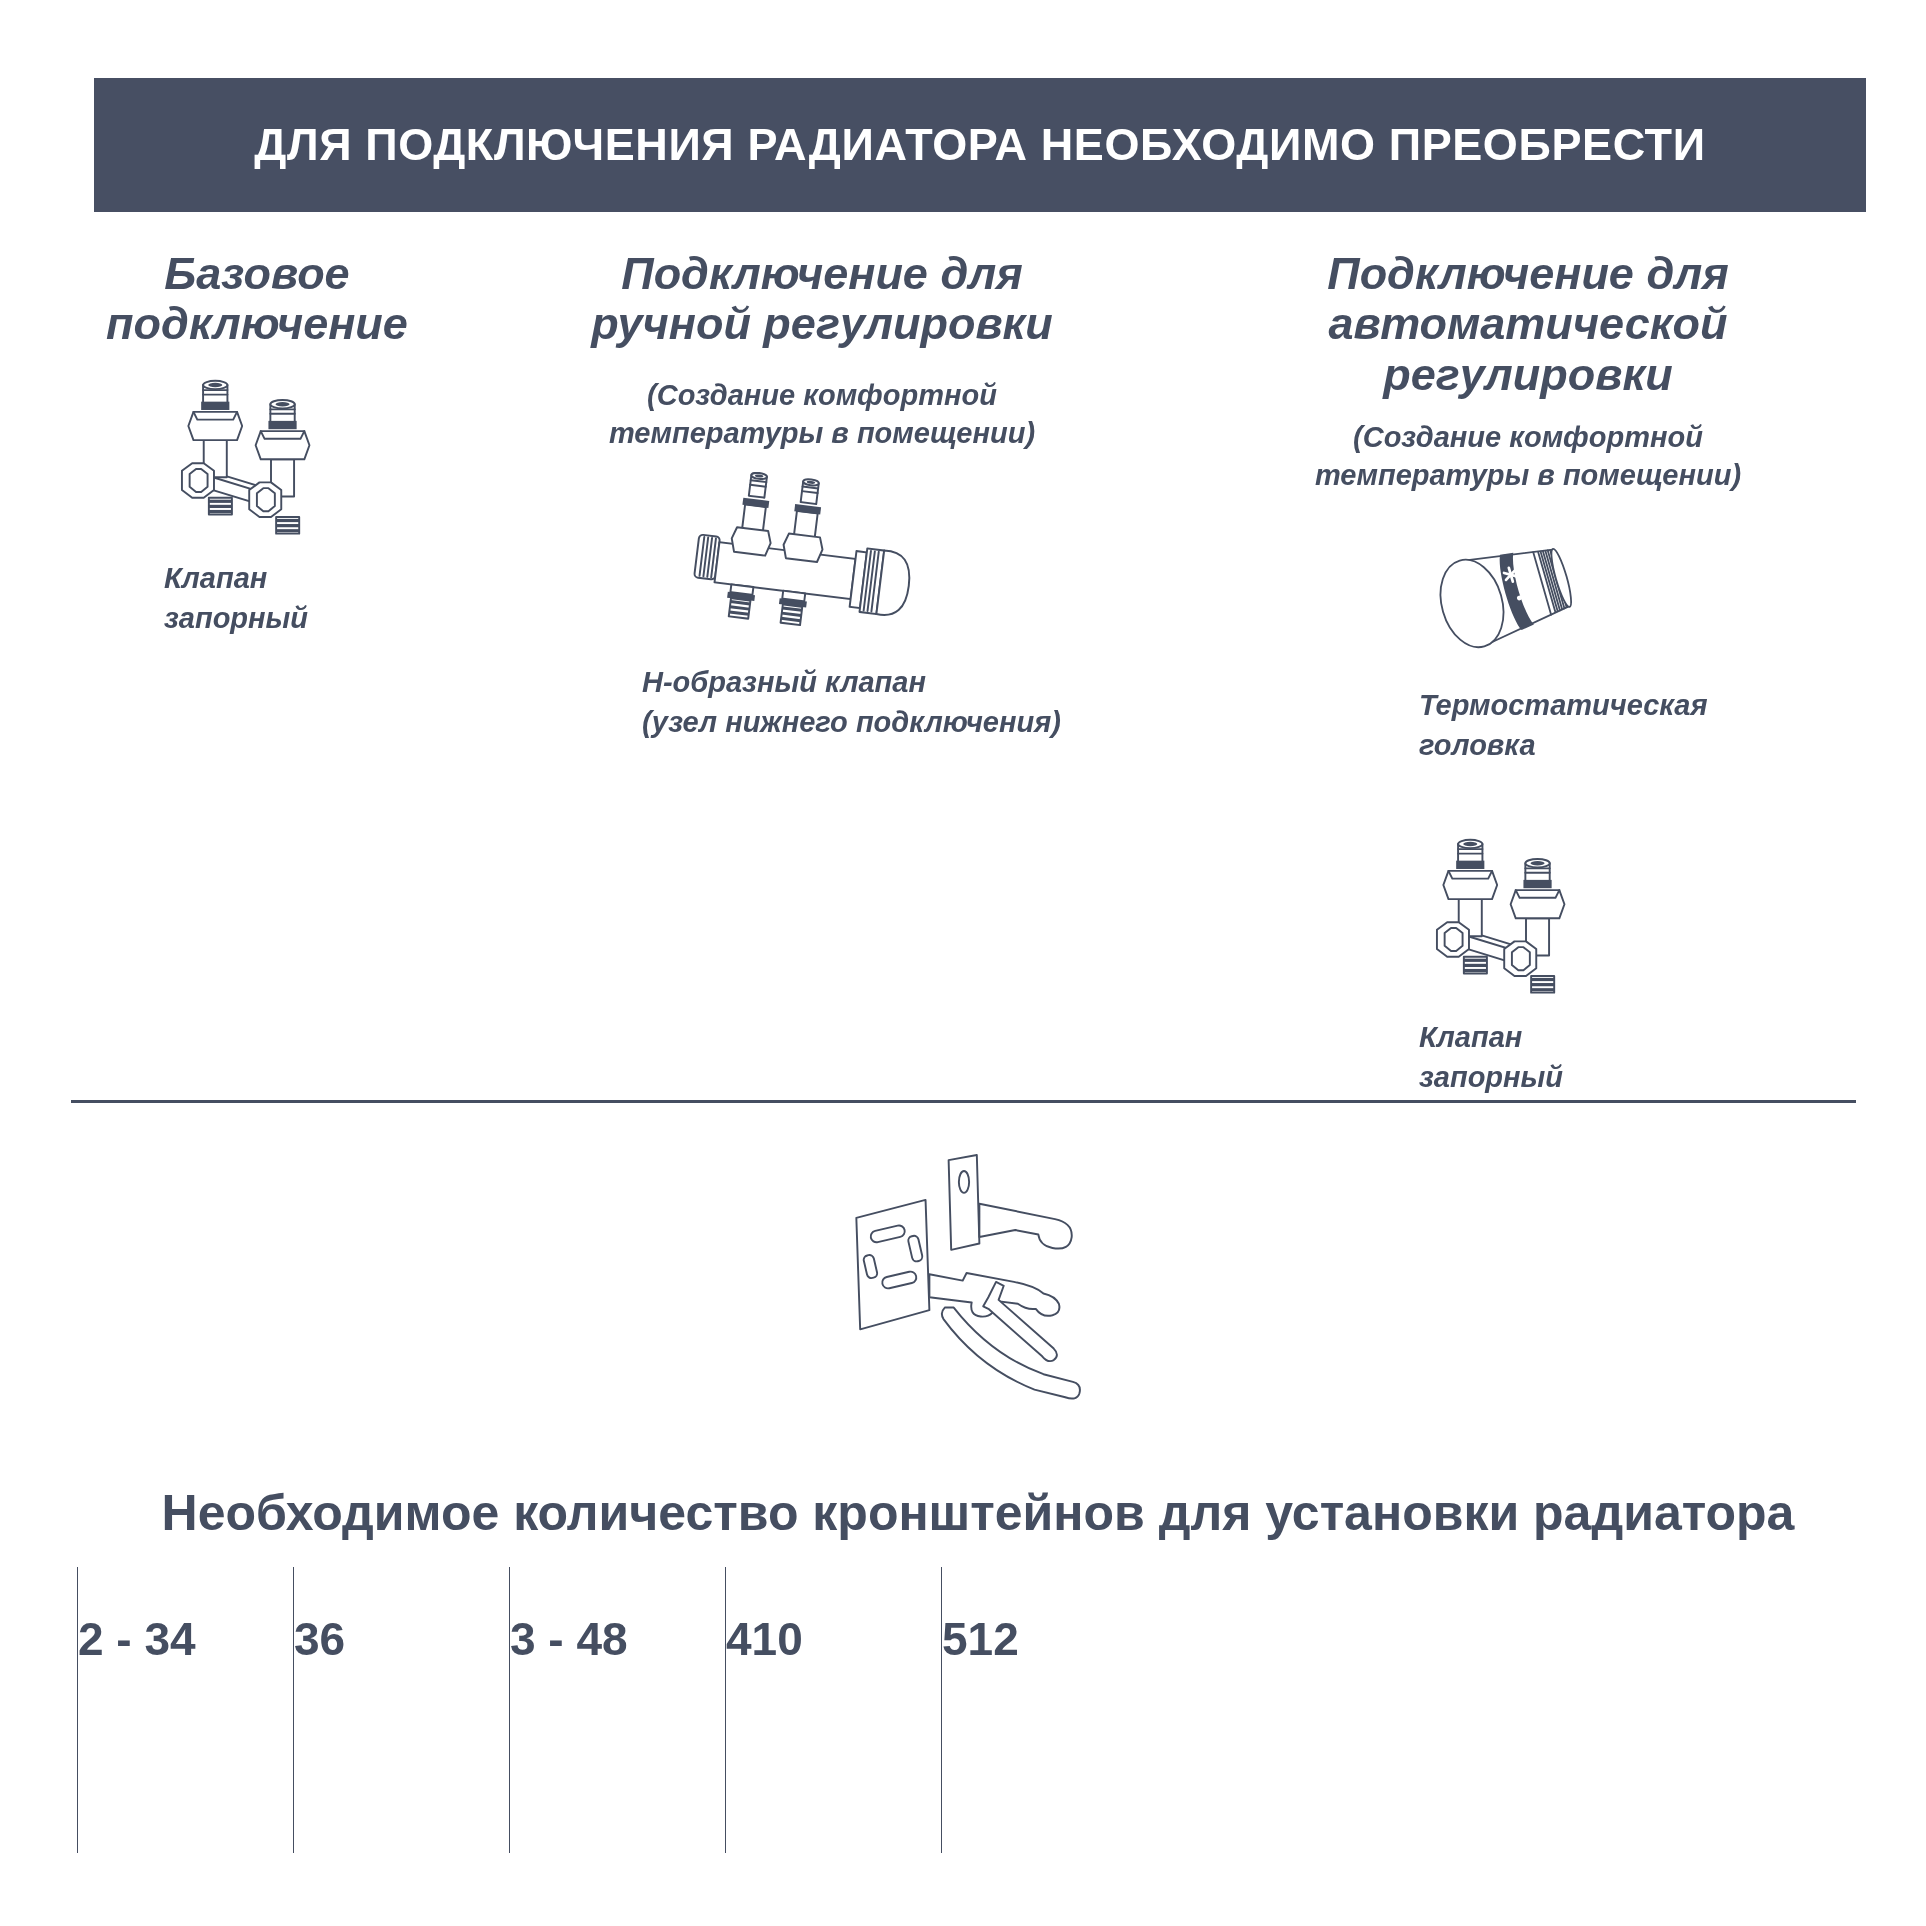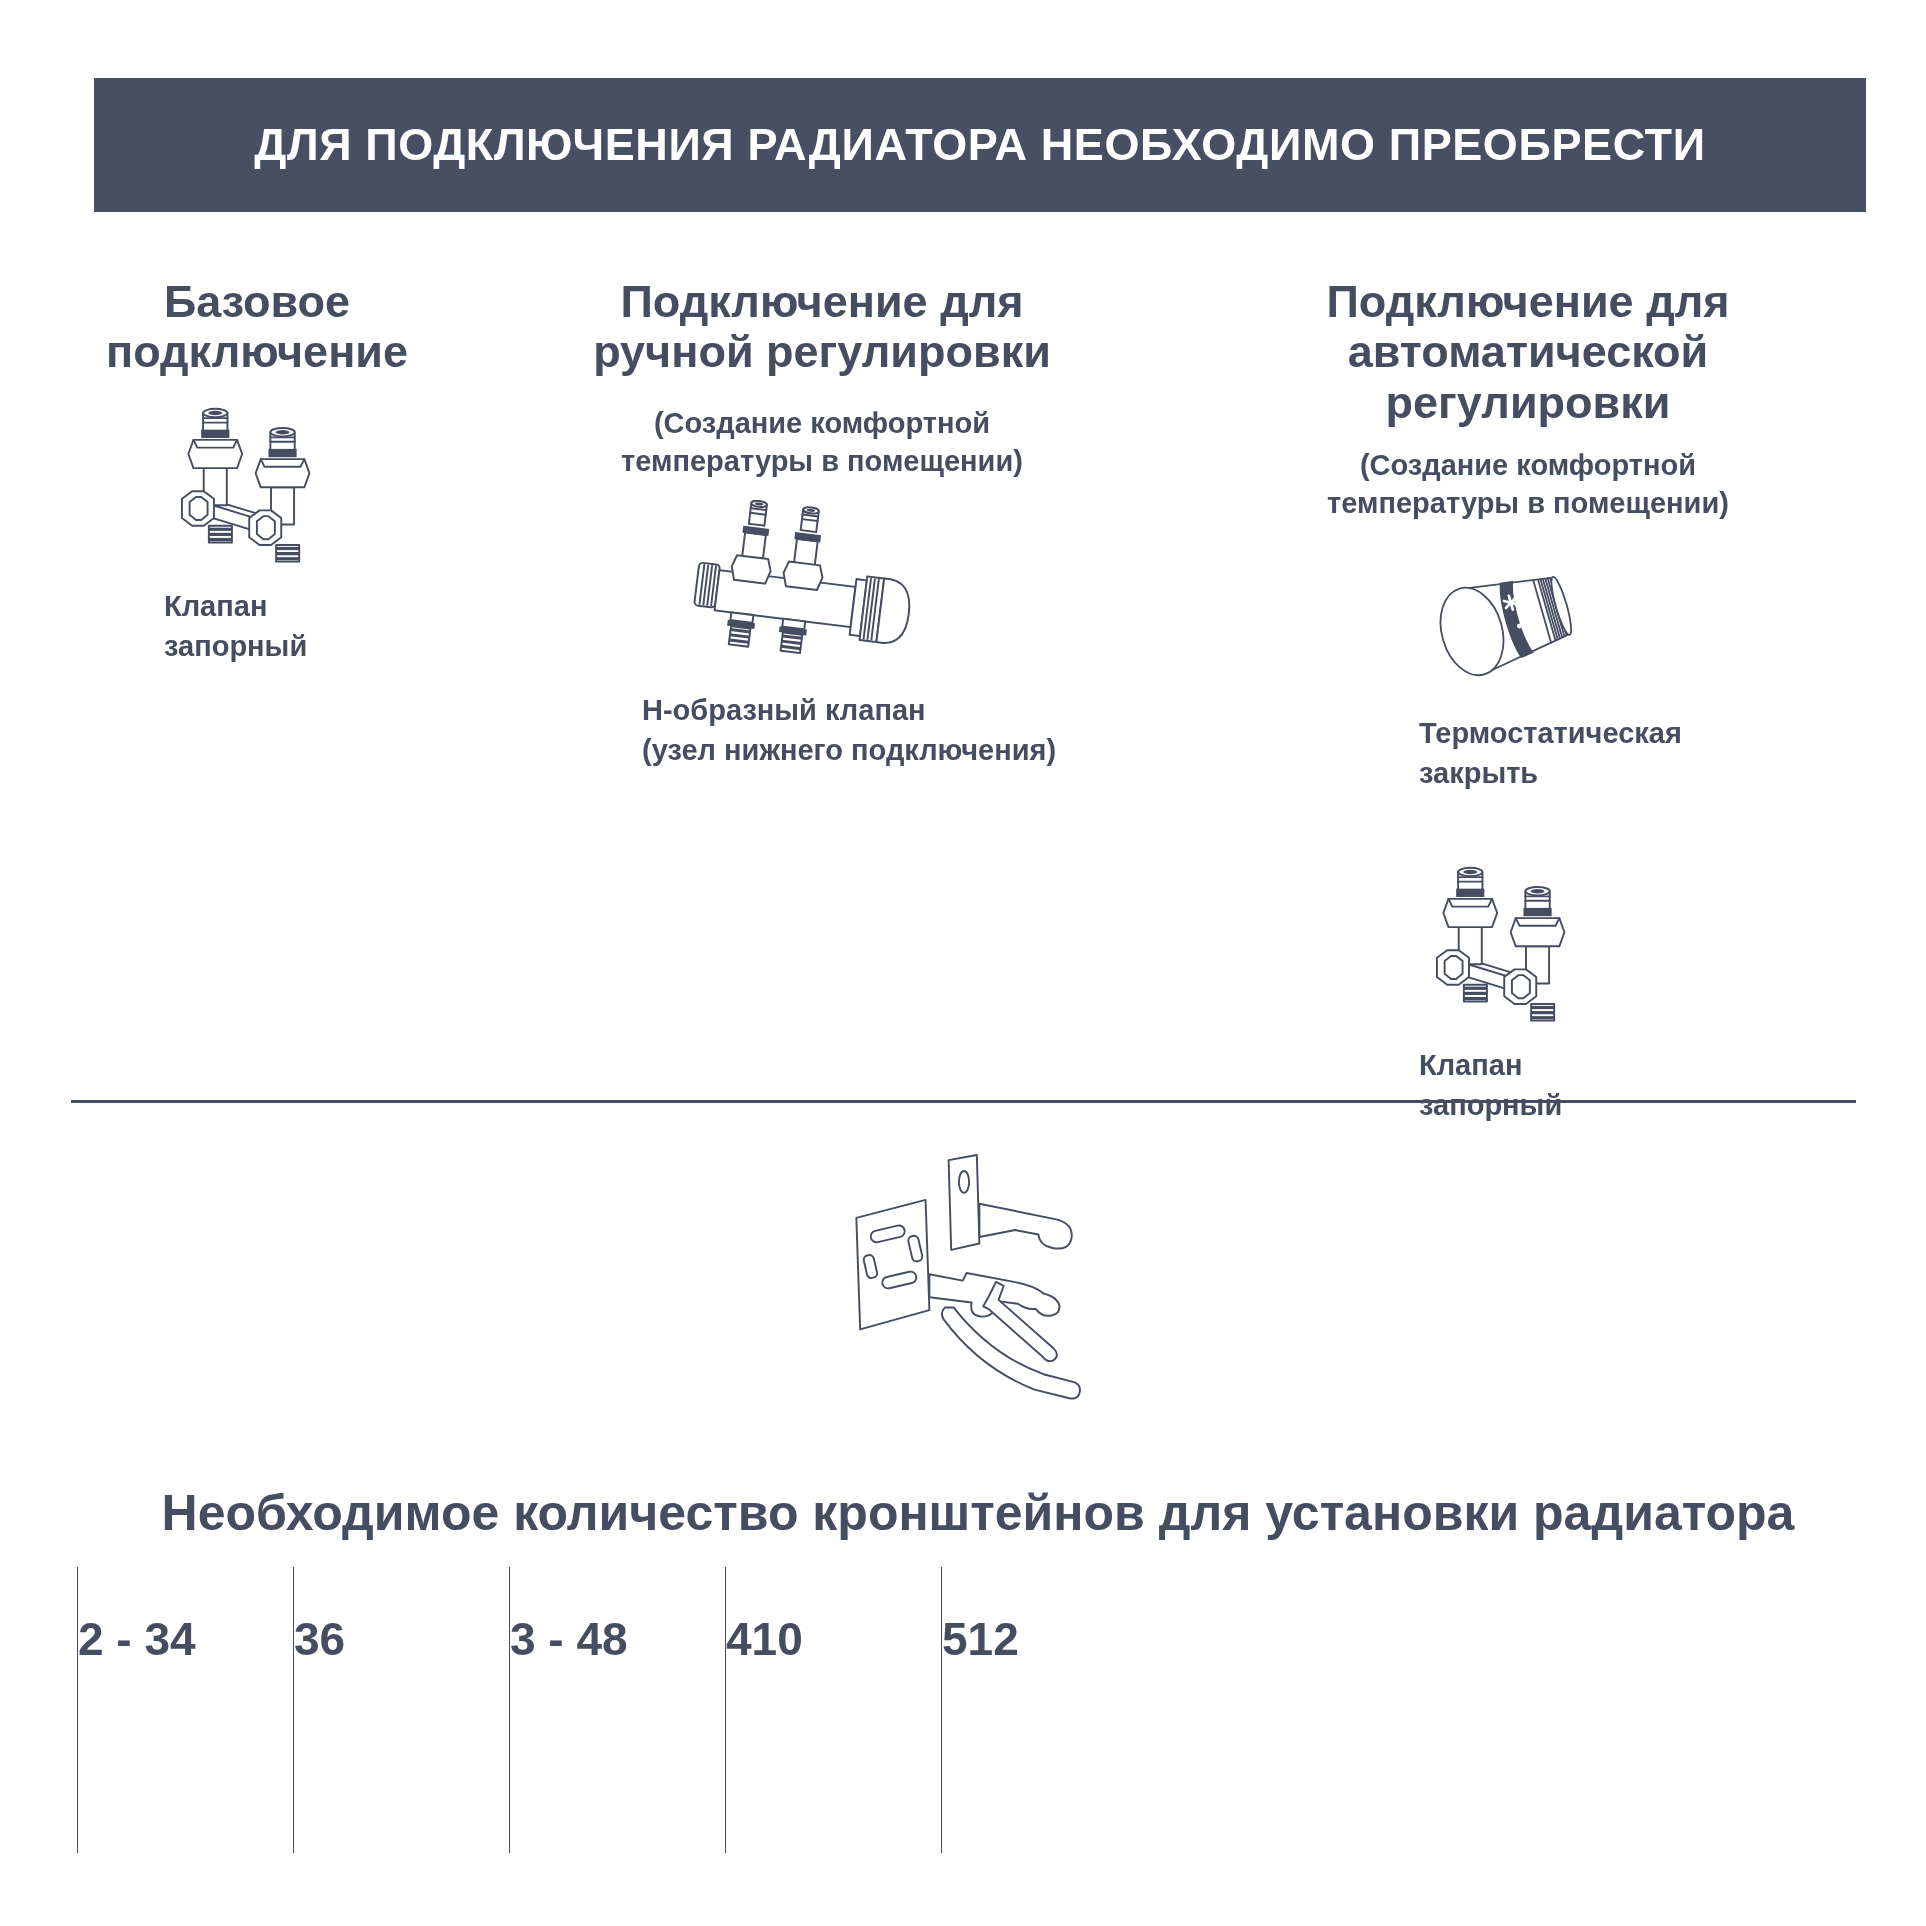--- a/index.html
+++ b/index.html
@@ -12,21 +12,21 @@
   
   .bar {
     position:absolute; left:94px; top:78px; width:1772px; height:134px;
     background:#474f63; display:flex; align-items:center; justify-content:center;
   }
   .bar-title {
     color:#ffffff; font-size:45px; font-weight:bold; letter-spacing:0.6px;
     margin:0; text-align:center; white-space:nowrap;
   }
   
-  .columns { position:absolute; top:277px; left:77px; width:1772px; display:flex; }
+  .columns { position:absolute; top:249px; left:77px; width:1772px; display:flex;font-style:italic; }
   .col { text-align:center; }
   .col-1 { width:360px; }
   .col-2 { width:770px; }
   .col-3 { width:642px; }
   .col-title {
     font-size:45px; font-weight:bold; line-height:1.12;
     white-space:pre-line; margin:0; min-height:109px;
   }
   .col-sub {
     font-size:29px; font-weight:bold; line-height:1.32;
@@ -208,21 +208,21 @@
           <ellipse cx="239" cy="125" rx="9" ry="50"></ellipse>
           <path d="M152,60 C140,85 140,165 152,190 L174,187 C162,161 162,89 174,63 Z" class="dk"></path>
           <ellipse cx="85" cy="125" rx="50" ry="74"></ellipse>
           <line x1="160" y1="85" x2="160" y2="109" class="wh"></line>
           <line x1="150" y1="91" x2="170" y2="103" class="wh"></line>
           <line x1="150" y1="103" x2="170" y2="91" class="wh"></line>
           <circle cx="163" cy="138" r="4" fill="#ffffff" stroke="none"></circle>
         </g>
       </svg>
       <p class="fig-cap">Термостатическая
-закрыть</p>
+головка</p>
     </div>
 
     <div class="figure fig-3 gap-top">
       <svg width="173" height="164" viewBox="0 0 270 255" class="art" aria-hidden="true">
         <use href="#shutoff-art"></use>
       </svg>
       <p class="fig-cap">Клапан
 запорный</p>
     </div>
   </div>

